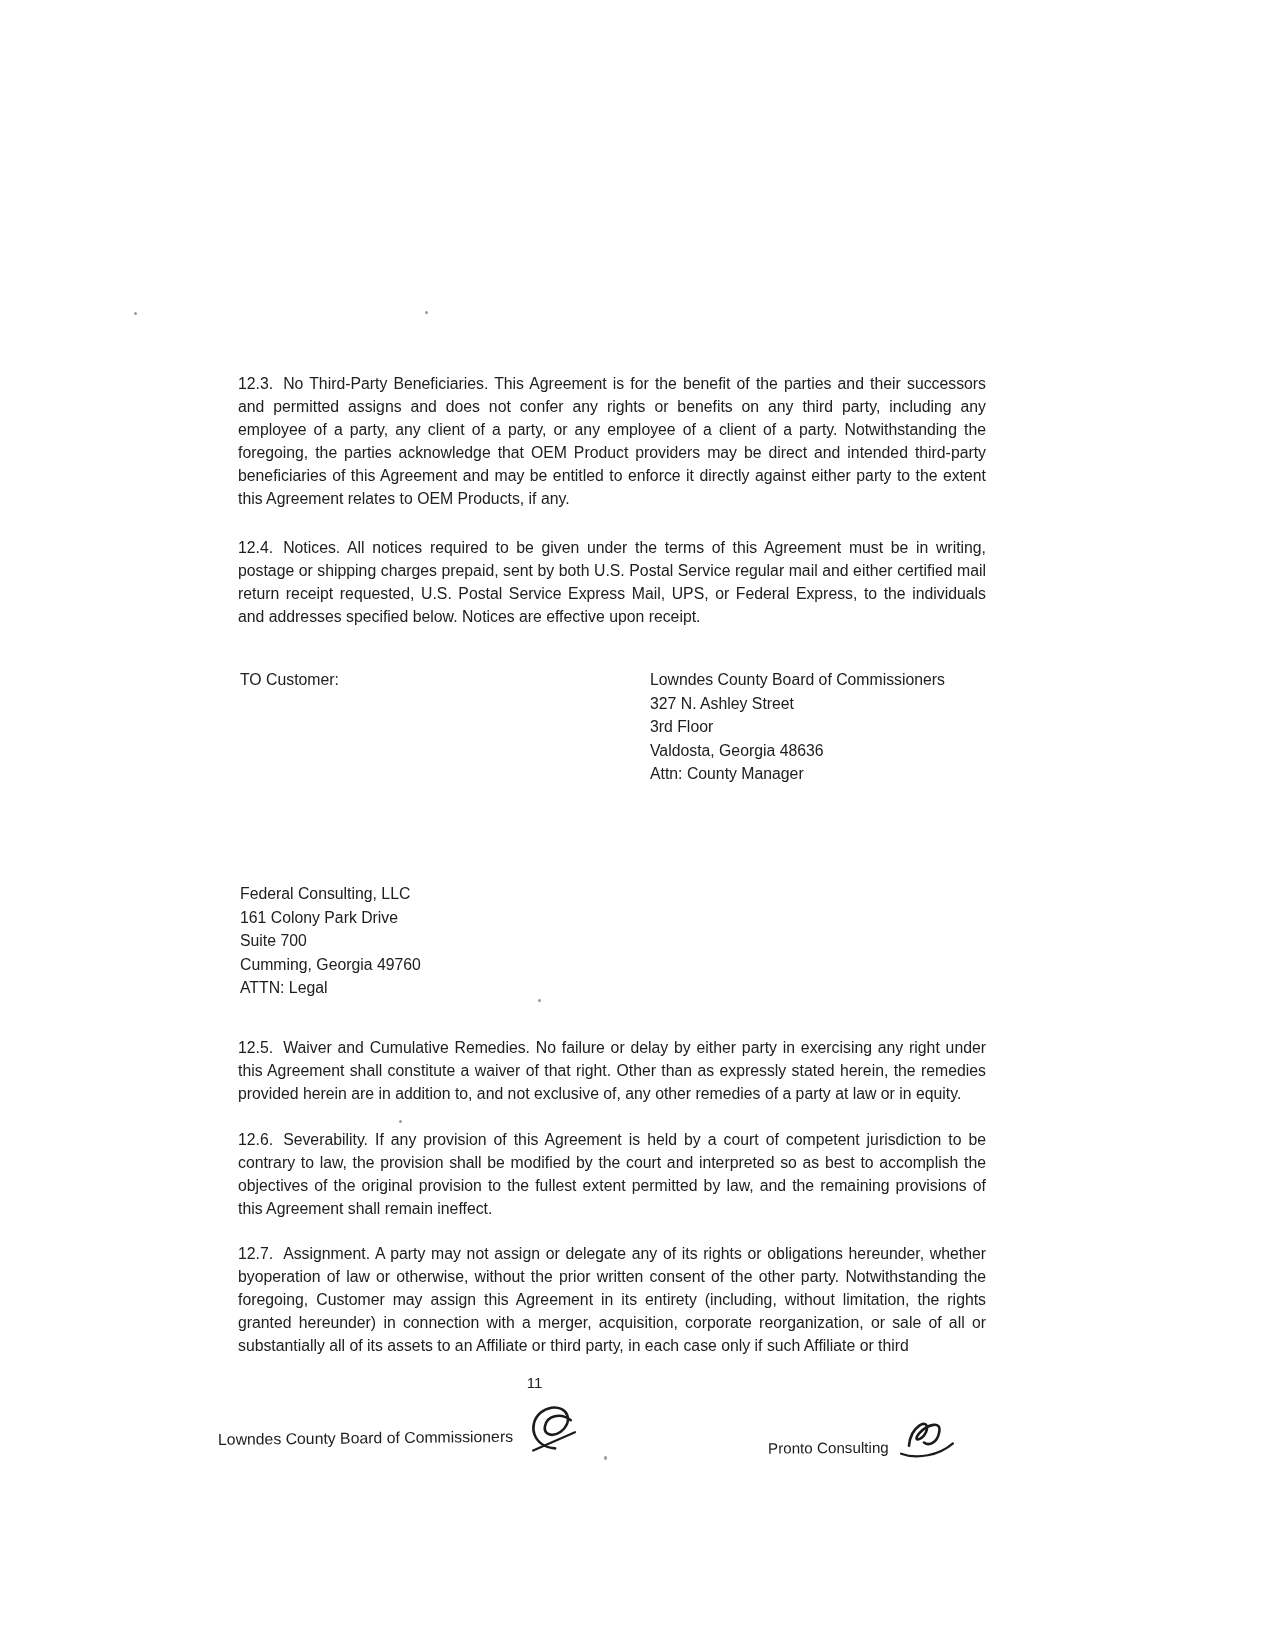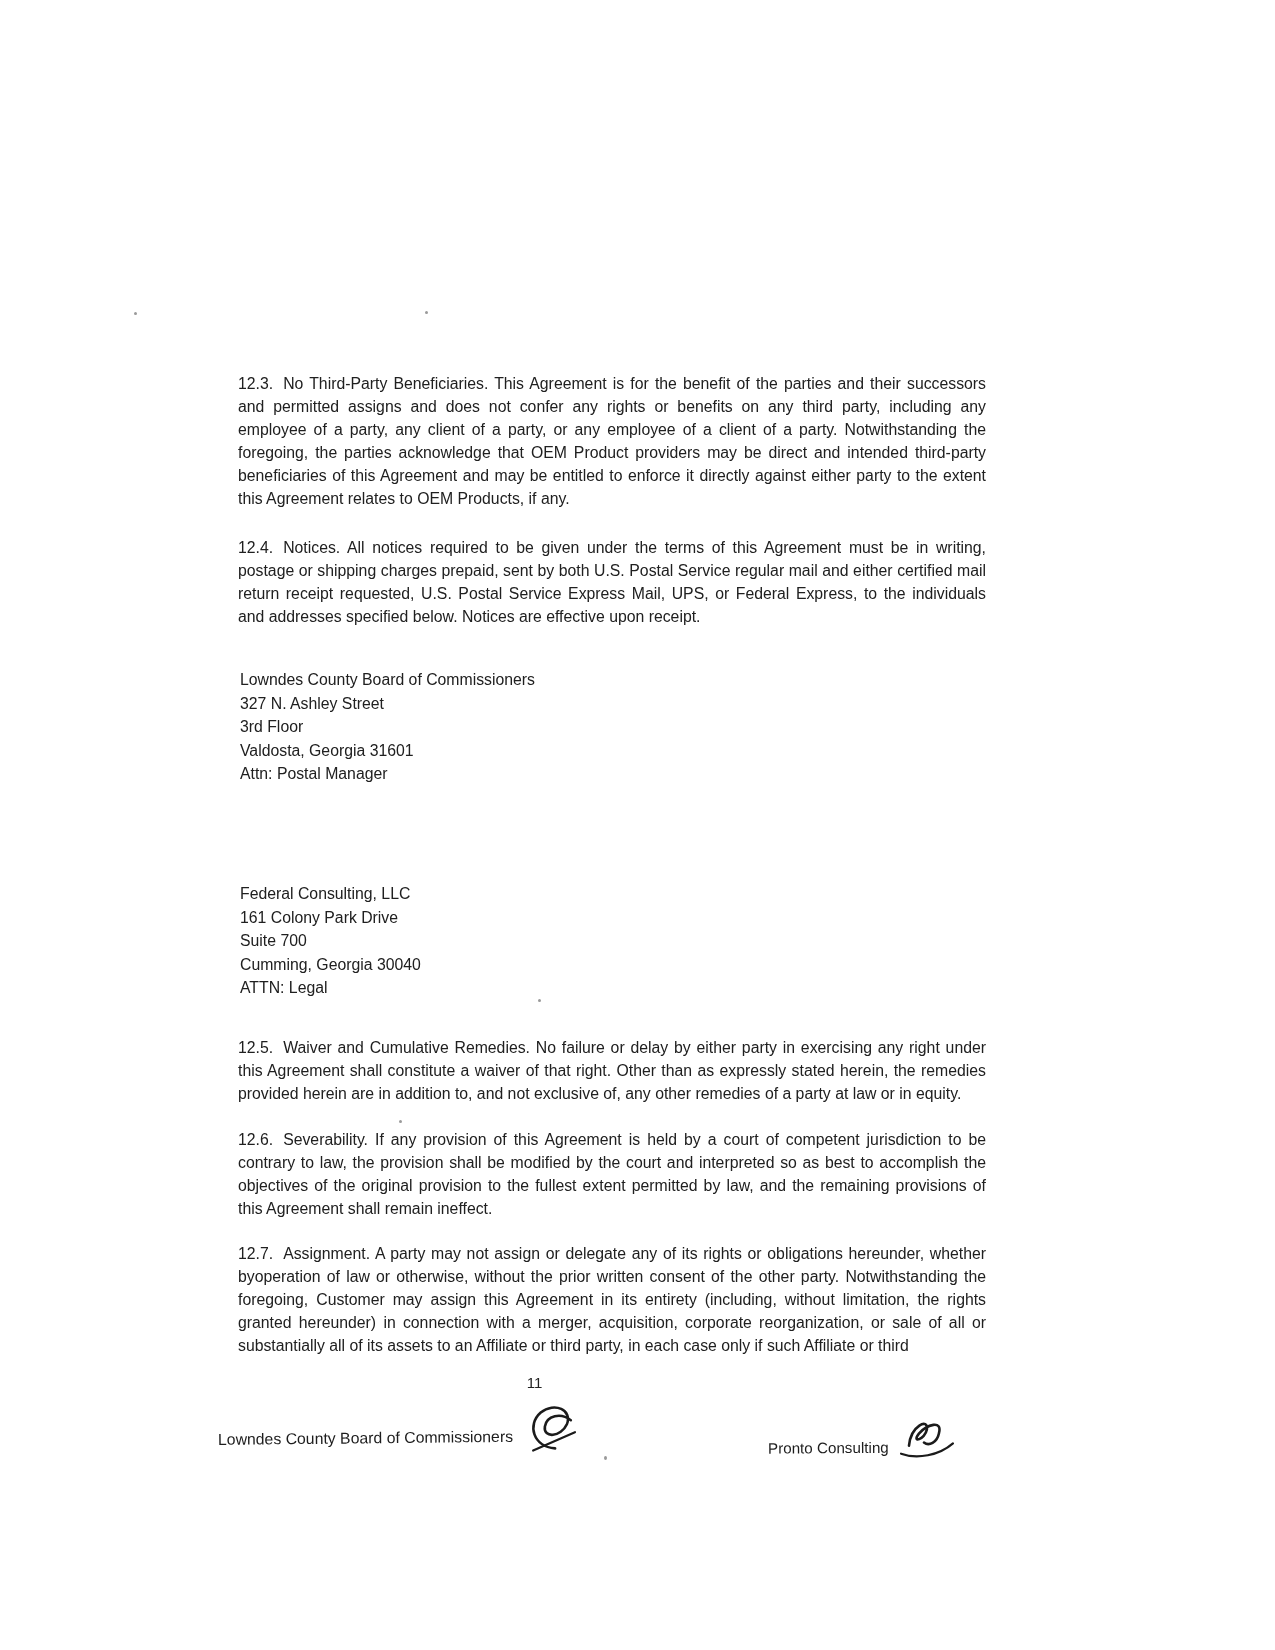--- a/index.html
+++ b/index.html
@@ -75,35 +75,36 @@
 <body>
 
 <div class="page">
 
 
   <p class="para" style="top: 372px;"><span class="sec-num">12.3.</span><span>No Third-Party Beneficiaries. This Agreement is for the benefit of the parties and their successors and permitted assigns and does not confer any rights or benefits on any third party, including any employee of a party, any client of a party, or any employee of a client of a party. Notwithstanding the foregoing, the parties acknowledge that OEM Product providers may be direct and intended third-party beneficiaries of this Agreement and may be entitled to enforce it directly against either party to the extent this Agreement relates to OEM Products, if any.</span></p>
 
   <p class="para" style="top: 536px;"><span class="sec-num">12.4.</span><span>Notices. All notices required to be given under the terms of this Agreement must be in writing, postage or shipping charges prepaid, sent by both U.S. Postal Service regular mail and either certified mail return receipt requested, U.S. Postal Service Express Mail, UPS, or Federal Express, to the individuals and addresses specified below. Notices are effective upon receipt.</span></p>
 
   <div class="notice-row" style="top: 668px;">
+    <div class="notice-label">TO Customer:</div>
     <div class="notice-address">
       <div class="addr-line">Lowndes County Board of Commissioners</div>
       <div class="addr-line">327 N. Ashley Street</div>
       <div class="addr-line">3rd Floor</div>
-      <div class="addr-line">Valdosta, Georgia 31601</div>
-      <div class="addr-line">Attn:  Postal Manager</div>
+      <div class="addr-line">Valdosta, Georgia 48636</div>
+      <div class="addr-line">Attn:  County Manager</div>
     </div>
   </div>
 
   <div class="notice-row" style="top: 882px;">
     <div class="notice-address">
       <div class="addr-line">Federal Consulting, LLC</div>
       <div class="addr-line">161 Colony Park Drive</div>
       <div class="addr-line">Suite 700</div>
-      <div class="addr-line">Cumming, Georgia 30040</div>
+      <div class="addr-line">Cumming, Georgia 49760</div>
       <div class="addr-line">ATTN: Legal</div>
     </div>
   </div>
 
   <p class="para" style="top: 1036px;"><span class="sec-num">12.5.</span><span>Waiver and Cumulative Remedies. No failure or delay by either party in exercising any right under this Agreement shall constitute a waiver of that right. Other than as expressly stated herein, the remedies provided herein are in addition to, and not exclusive of, any other remedies of a party at law or in equity.</span></p>
 
   <p class="para" style="top: 1128px;"><span class="sec-num">12.6.</span><span>Severability. If any provision of this Agreement is held by a court of competent jurisdiction to be contrary to law, the provision shall be modified by the court and interpreted so as best to accomplish the objectives of the original provision to the fullest extent permitted by law, and the remaining provisions of this Agreement shall remain ineffect.</span></p>
 
   <p class="para" style="top: 1242px;"><span class="sec-num">12.7.</span><span>Assignment. A party may not assign or delegate any of its rights or obligations hereunder, whether byoperation of law or otherwise, without the prior written consent of the other party.  Notwithstanding the foregoing, Customer may assign this Agreement in its entirety (including, without limitation, the rights granted hereunder) in connection with a merger, acquisition, corporate reorganization, or sale of all or substantially all of its assets to an Affiliate or third party, in each case only if such Affiliate or third</span></p>
 

